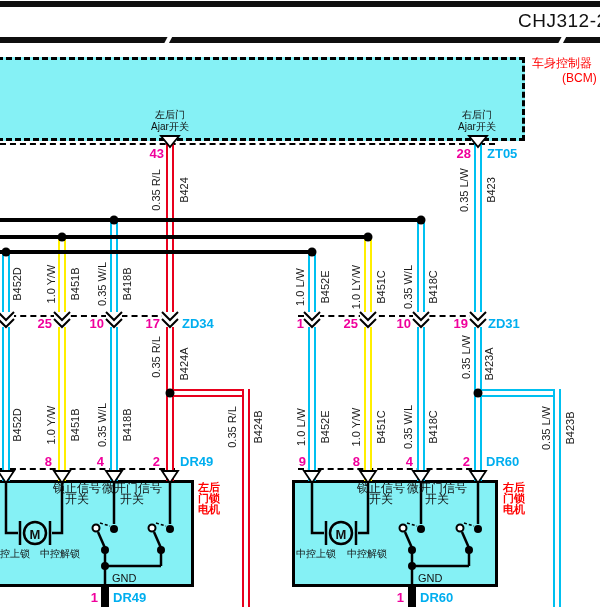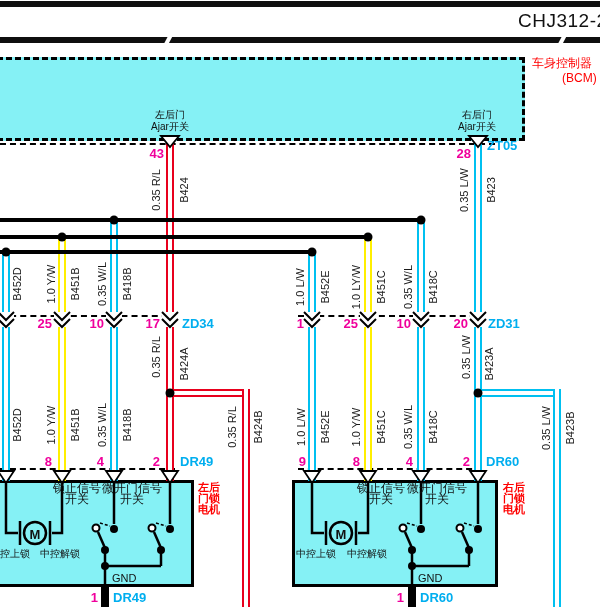--- a/index.html
+++ b/index.html
@@ -213,21 +213,21 @@
   </svg>
 
   <div class="bcmlab" style="left:532px;top:56px">车身控制器</div>
   <div class="bcmlab" style="left:562px;top:71px">(BCM)</div>
   <div class="zh10 ctr" style="left:120px;top:109px;width:100px">左后门</div>
   <div class="zh10 ctr" style="left:120px;top:121px;width:100px">Ajar开关</div>
   <div class="zh10 ctr" style="left:427px;top:109px;width:100px">右后门</div>
   <div class="zh10 ctr" style="left:427px;top:121px;width:100px">Ajar开关</div>
   <div class="pin" style="left:134px;top:147px;width:30px">43</div>
   <div class="pin" style="left:441px;top:147px;width:30px">28</div>
-  <div class="cname" style="left:487px;top:139px">ZT05</div>
+  <div class="cname" style="left:487px;top:147px">ZT05</div>
 
   <div class="vlab" style="left:156px;top:190px">0.35 R/L</div>
   <div class="vlab" style="left:184px;top:190px">B424</div>
   <div class="vlab" style="left:464px;top:190px">0.35 L/W</div>
   <div class="vlab" style="left:491px;top:190px">B423</div>
 
   <div class="vlab" style="left:17px;top:284px">B452D</div>
   <div class="vlab" style="left:51px;top:284px">1.0 Y/W</div>
   <div class="vlab" style="left:75px;top:284px">B451B</div>
   <div class="vlab" style="left:102px;top:284px">0.35 W/L</div>
@@ -241,21 +241,21 @@
   <div class="vlab" style="left:433px;top:287px">B418C</div>
 
   <div class="pin" style="left:22px;top:317px;width:30px">25</div>
   <div class="pin" style="left:74px;top:317px;width:30px">10</div>
   <div class="pin" style="left:130px;top:317px;width:30px">17</div>
   <div class="cname" style="left:182px;top:317px">ZD34</div>
 
   <div class="pin" style="left:274px;top:317px;width:30px">1</div>
   <div class="pin" style="left:328px;top:317px;width:30px">25</div>
   <div class="pin" style="left:381px;top:317px;width:30px">10</div>
-  <div class="pin" style="left:438px;top:317px;width:30px">20</div>
+  <div class="pin" style="left:438px;top:317px;width:30px">19</div>
   <div class="cname" style="left:488px;top:317px">ZD31</div>
 
   <div class="vlab" style="left:17px;top:425px">B452D</div>
   <div class="vlab" style="left:51px;top:425px">1.0 Y/W</div>
   <div class="vlab" style="left:75px;top:425px">B451B</div>
   <div class="vlab" style="left:102px;top:425px">0.35 W/L</div>
   <div class="vlab" style="left:127px;top:425px">B418B</div>
   <div class="vlab" style="left:156px;top:357px">0.35 R/L</div>
   <div class="vlab" style="left:184px;top:364px">B424A</div>
   <div class="vlab" style="left:232px;top:427px">0.35 R/L</div>

